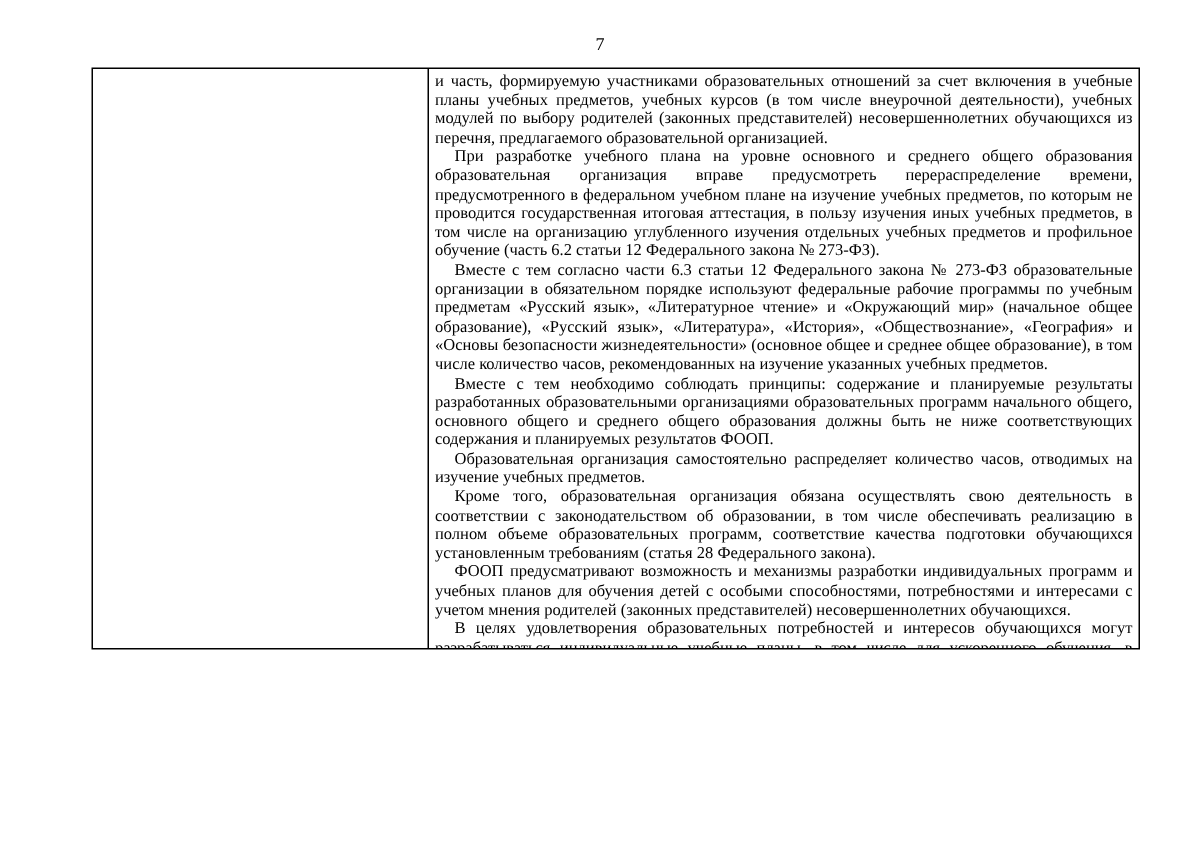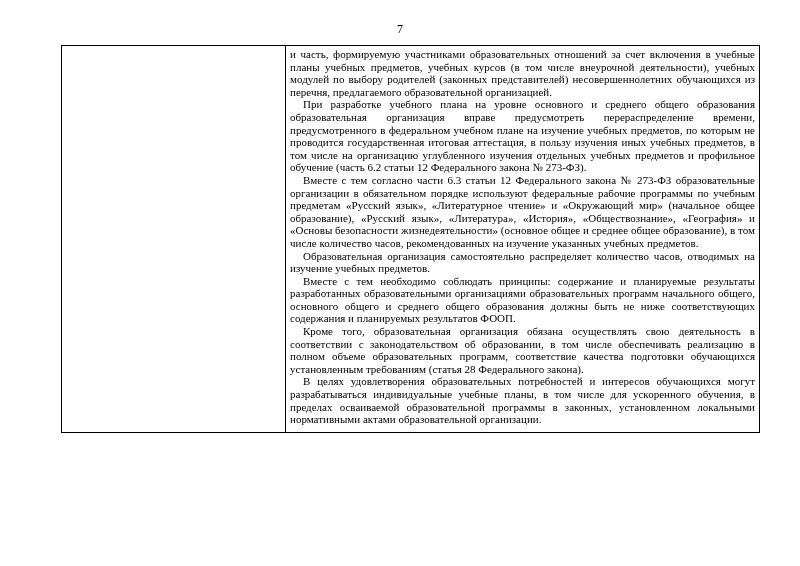--- a/index.html
+++ b/index.html
@@ -71,21 +71,22 @@
   <div class="page-number">7</div>
 
   <div class="doc-table">
 
     <div class="cell left"></div>
 
     <div class="cell right">
       <p>и часть, формируемую участниками образовательных отношений за счет включения в учебные планы учебных предметов, учебных курсов (в том числе внеурочной деятельности), учебных модулей по выбору родителей (законных представителей) несовершеннолетних обучающихся из перечня, предлагаемого образовательной организацией.</p>
       <p>При разработке учебного плана на уровне основного и среднего общего образования образовательная организация вправе предусмотреть перераспределение времени, предусмотренного в федеральном учебном плане на изучение учебных предметов, по которым не проводится государственная итоговая аттестация, в пользу изучения иных учебных предметов, в том числе на организацию углубленного изучения отдельных учебных предметов и профильное обучение (часть 6.2 статьи 12 Федерального закона № 273-ФЗ).</p>
       <p>Вместе с тем согласно части 6.3 статьи 12 Федерального закона № 273-ФЗ образовательные организации в обязательном порядке используют федеральные рабочие программы по учебным предметам «Русский язык», «Литературное чтение» и «Окружающий мир» (начальное общее образование), «Русский язык», «Литература», «История», «Обществознание», «География» и «Основы безопасности жизнедеятельности» (основное общее и среднее общее образование), в том числе количество часов, рекомендованных на изучение указанных учебных предметов.</p>
+      <p>Вместе с тем необходимо соблюдать принципы: содержание и планируемые результаты разработанных образовательными организациями образовательных программ начального общего, основного общего и среднего общего образования должны быть не ниже соответствующих содержания и планируемых результатов ФООП.</p>
       <p>Образовательная организация самостоятельно распределяет количество часов, отводимых на изучение учебных предметов.</p>
-      <p>Вместе с тем необходимо соблюдать принципы: содержание и планируемые результаты разработанных образовательными организациями образовательных программ начального общего, основного общего и среднего общего образования должны быть не ниже соответствующих содержания и планируемых результатов ФООП.</p>
       <p>Кроме того, образовательная организация обязана осуществлять свою деятельность в соответствии с законодательством об образовании, в том числе обеспечивать реализацию в полном объеме образовательных программ, соответствие качества подготовки обучающихся установленным требованиям (статья 28 Федерального закона).</p>
+      <p>ФООП предусматривают возможность и механизмы разработки индивидуальных программ и учебных планов для обучения детей с особыми способностями, потребностями и интересами с учетом мнения родителей (законных представителей) несовершеннолетних обучающихся.</p>
       <p>В целях удовлетворения образовательных потребностей и интересов обучающихся могут разрабатываться индивидуальные учебные планы, в том числе для ускоренного обучения, в пределах осваиваемой образовательной программы в законных, установленном локальными нормативными актами образовательной организации.</p>
     </div>
 
   </div>
 
 </div>
 
 </body></html>

